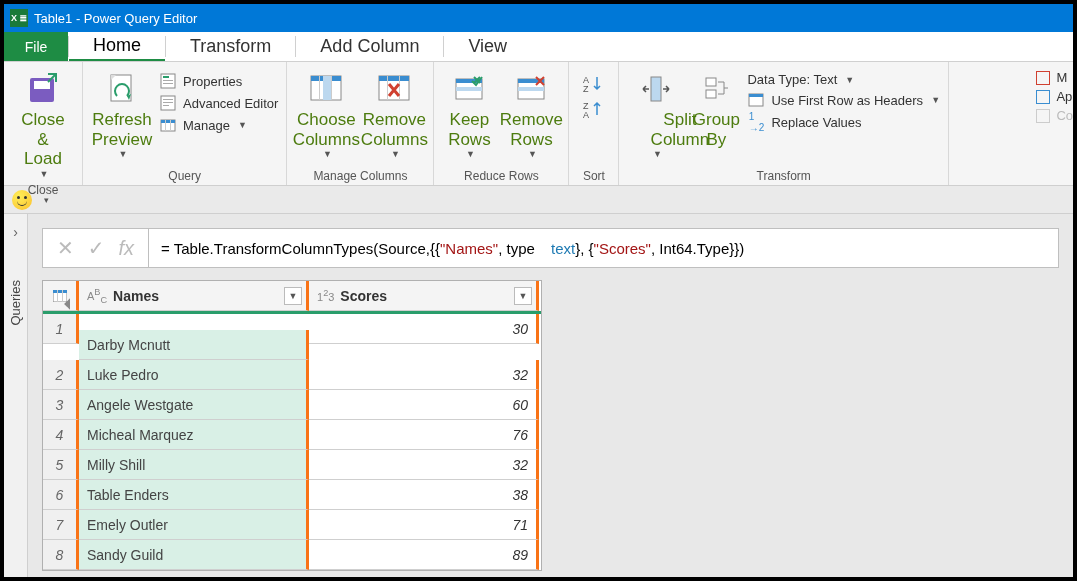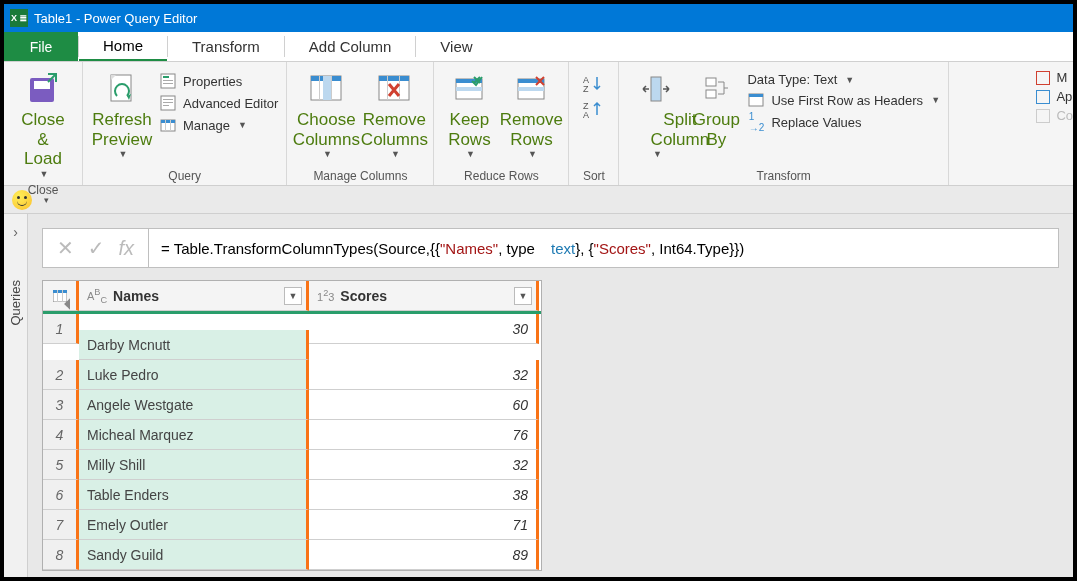--- a/index.html
+++ b/index.html
@@ -6,22 +6,22 @@
   body { background: #000; width: 1077px; height: 581px; overflow: hidden; }
   .window { background: #fff; width: 1069px; height: 573px; margin: 4px; position: relative; overflow: hidden; }
 
   
   .titlebar { background: #0078d7; height: 28px; display: flex; align-items: center; padding: 0 6px; }
   .titlebar .app-icon { width: 18px; height: 18px; background: #1a7a39; display: flex; align-items: center; justify-content: center; color: #fff; font-size: 9px; font-weight: bold; margin-right: 6px; }
   .titlebar .title-text { color: #fff; font-size: 13px; }
 
   
   .tabrow { height: 30px; background: #fff; display: flex; align-items: stretch; border-bottom: 1px solid #d0d0d0; }
-  .file-tab { width: 74px; background: #1e8c44; color: #fff; display: flex; align-items: center; justify-content: center; font-size: 14px; }
-  .tab { padding: 0 24px; display: flex; align-items: center; font-size: 15px; color: #333; cursor: pointer; }
+  .file-tab { width: 64px; background: #1e8c44; color: #fff; display: flex; align-items: center; justify-content: center; font-size: 14px; }
+  .tab { padding: 0 24px; display: flex; align-items: center; font-size: 18px; color: #333; cursor: pointer; }
   .tab.active { border-bottom: 2px solid #1e8c44; color: #000; }
   .tabrow .sep { width: 1px; background: #d0d0d0; margin: 4px 0; }
 
   
   .ribbon { height: 124px; background: #f5f5f5; display: flex; border-bottom: 1px solid #cfcfcf; }
   .rgroup { display: flex; flex-direction: column; align-items: center; padding: 4px 8px 2px 8px; border-right: 1px solid #d8d8d8; }
   .rgroup .body { flex: 1; display: flex; align-items: flex-start; gap: 6px; }
   .rgroup .glabel { font-size: 12px; color: #555; margin-top: 2px; }
   .bigbtn { display: flex; flex-direction: column; align-items: center; justify-content: flex-start; width: 62px; padding: 2px 2px; cursor: pointer; }
   .bigbtn .ico { height: 42px; display: flex; align-items: center; justify-content: center; }

